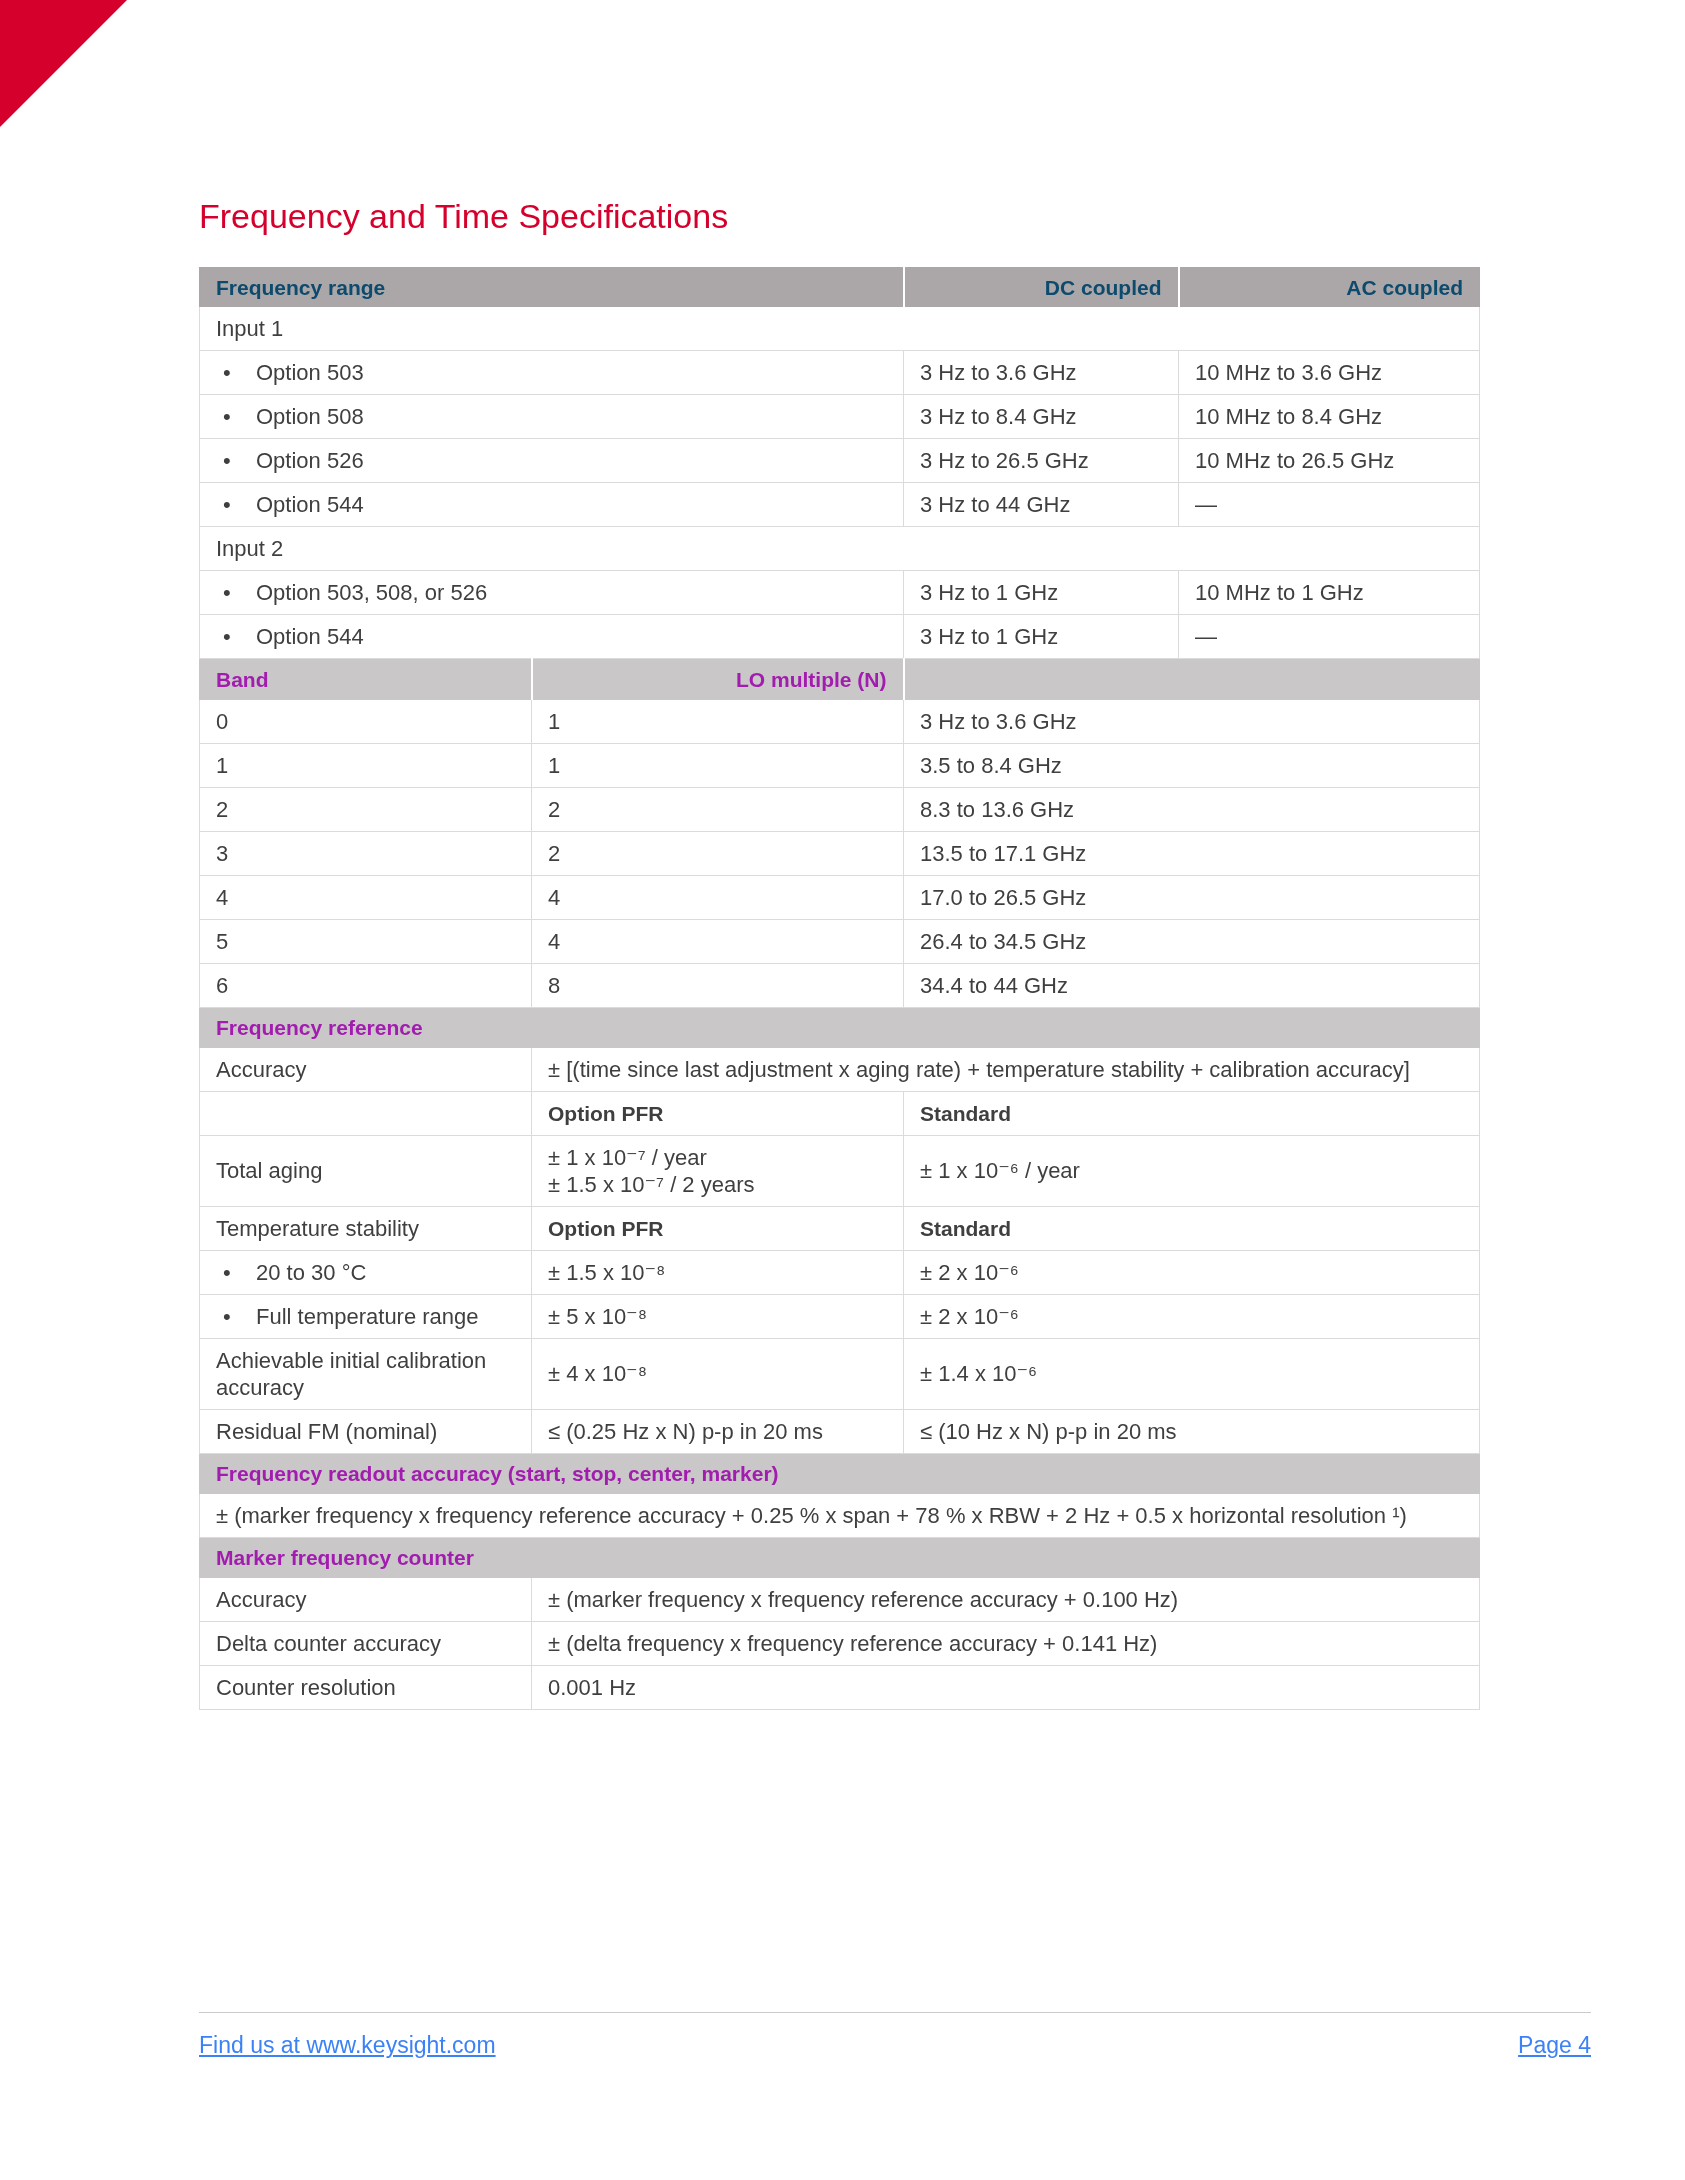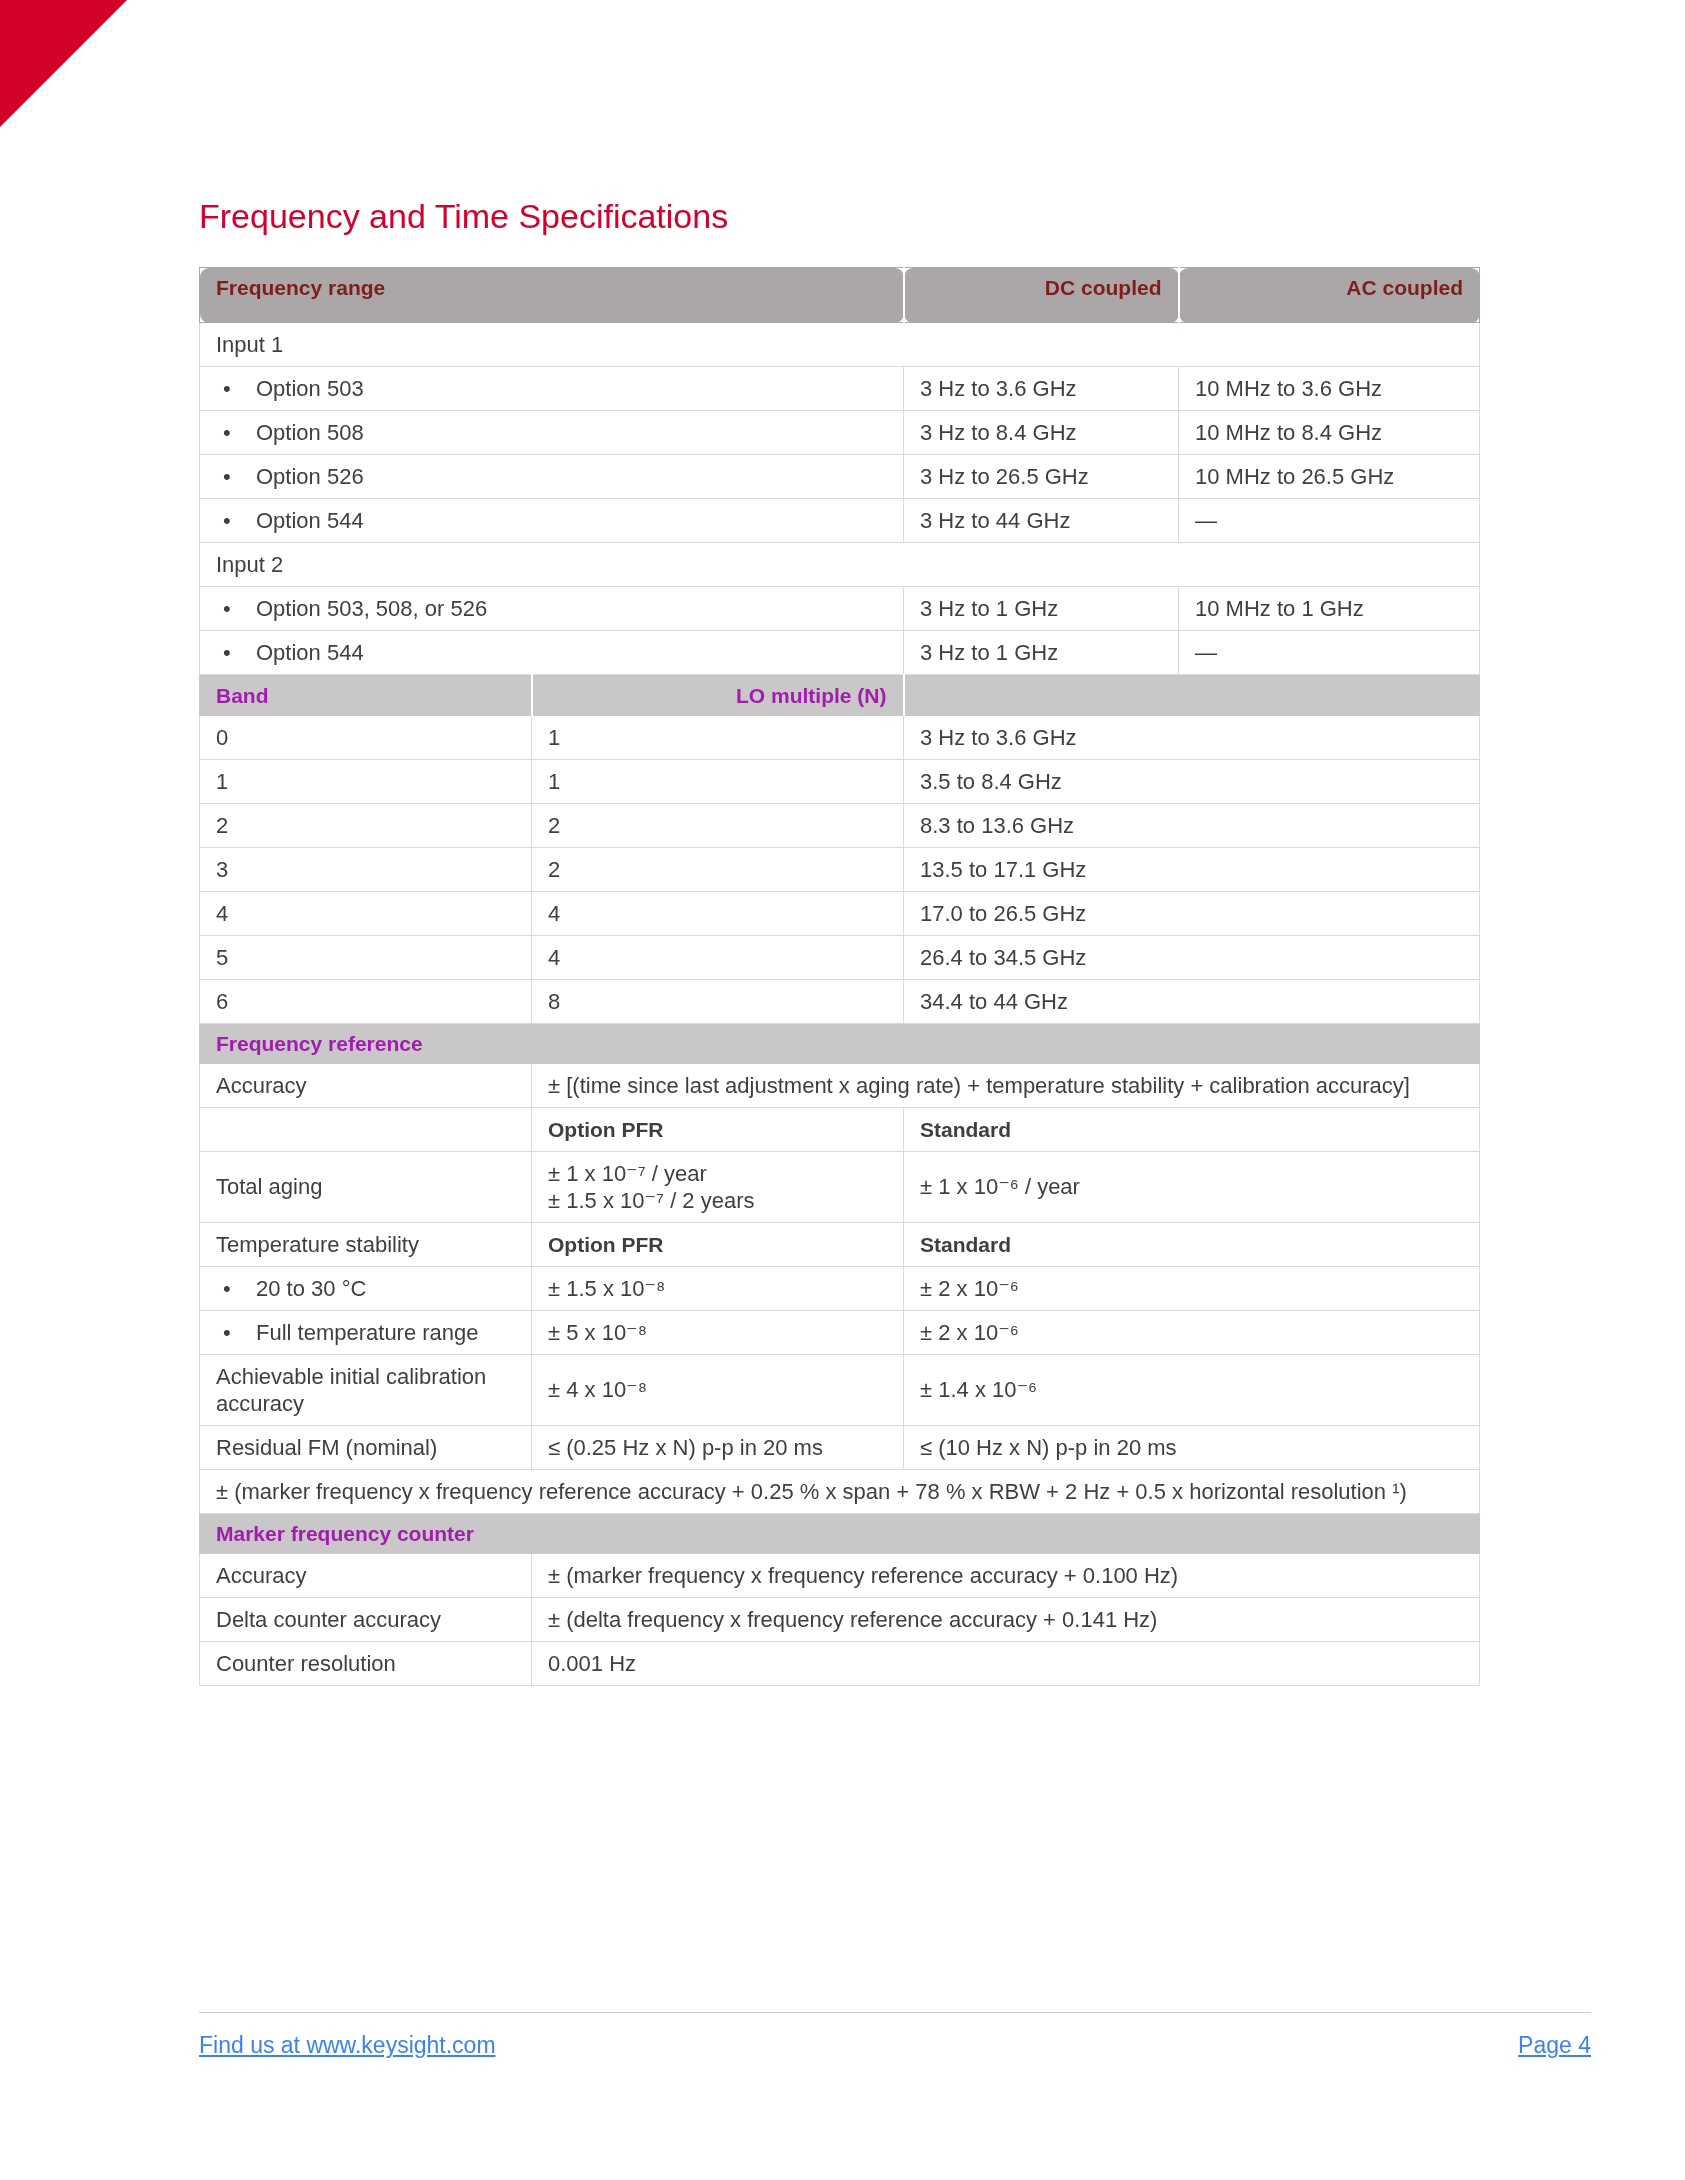--- a/index.html
+++ b/index.html
@@ -48,27 +48,26 @@
     font-size: 22px;
     line-height: 27px;
     color: var(--text, #3F3F3F);
     text-align: left;
     vertical-align: middle;
     font-weight: normal;
   }
 
   .hdr {
     background: var(--header-bg, #ABA7A8);
-    color: #7f1d1d;
+    color: #0c4a6e;
     font-weight: bold;
     font-size: 21px;
     border-color: var(--header-bg, #ABA7A8);
     padding-top: 6.1px;
-    padding-bottom: 21px;
-    border-radius: 9px;
+    padding-bottom: 5px;
   }
   .subhdr {
     background: var(--subheader-bg, #C9C7C7);
     color: #a21caf;
     font-weight: bold;
     font-size: 21px;
     border-color: var(--subheader-bg, #C9C7C7);
     padding-top: 6.1px;
     padding-bottom: 6.1px;
   }
@@ -278,20 +277,23 @@
       <td>± 4 x 10⁻⁸</td>
       <td colspan="2">± 1.4 x 10⁻⁶</td>
     </tr>
     <tr>
       <td>Residual FM (nominal)</td>
       <td>≤ (0.25 Hz x N) p-p in 20 ms</td>
       <td colspan="2">≤ (10 Hz x N) p-p in 20 ms</td>
     </tr>
 
     <tr>
+      <td colspan="4" class="subhdr">Frequency readout accuracy (start, stop, center, marker)</td>
+    </tr>
+    <tr>
       <td colspan="4">± (marker frequency x frequency reference accuracy + 0.25 % x span + 78 % x RBW + 2 Hz + 0.5 x horizontal resolution ¹)</td>
     </tr>
 
     <tr>
       <td colspan="4" class="subhdr">Marker frequency counter</td>
     </tr>
     <tr>
       <td>Accuracy</td>
       <td colspan="3">± (marker frequency x frequency reference accuracy + 0.100 Hz)</td>
     </tr>

